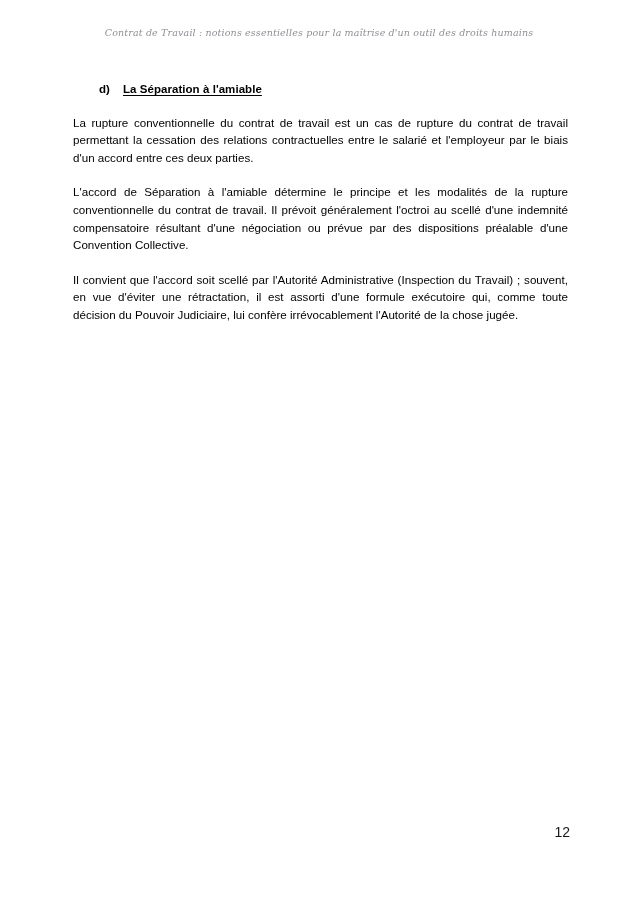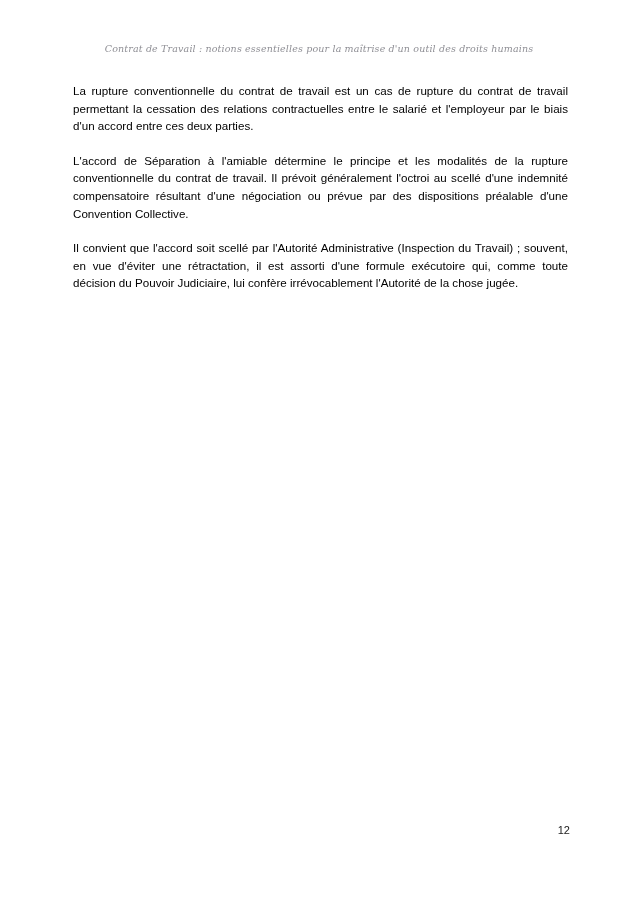--- a/index.html
+++ b/index.html
@@ -18,21 +18,20 @@
     color: #000000;
   }
 
   
   .page-header {
     position: absolute;
     left: 0;
     top: 22px;
     width: 638px;
     text-align: center;
-    margin-top: 16px;
   }
 
   .page-header-text {
     display: inline-block;
     font-family: "DejaVu Serif", serif;
     font-style: italic;
     font-size: 9.5px;
     letter-spacing: 0.15px;
     color: #8f8f95;
     white-space: nowrap;
@@ -79,21 +78,21 @@
 
   .body-paragraph:last-child {
     margin-bottom: 16px;
   }
 
   
   .page-number {
     position: absolute;
     right: 68px;
     top: 824px;
-    font-size: 11px;
+    font-size: 14px;
     color: #1a1a1a;
     text-align: right;
   }
 
   .page-footer {
     position: absolute;
     left: 73px;
     top: 841px;
     width: 495px;
   }
@@ -112,20 +111,23 @@
 <body>
 
 <div class="page">
 
   <div class="page-header">
     <span class="page-header-text">Contrat de Travail : notions essentielles pour la maîtrise d'un outil des droits humains</span>
   </div>
 
   <div class="content">
 
+    <h2 class="section-heading">
+      <span class="marker">d)</span><span class="heading-label">La Séparation à l'amiable</span>
+    </h2>
 
     <p class="body-paragraph">La rupture conventionnelle du contrat de travail est un cas de rupture du contrat de travail permettant la cessation des relations contractuelles entre le salarié et l'employeur par le biais d'un accord entre ces deux parties.</p>
 
     <p class="body-paragraph">L'accord de Séparation à l'amiable détermine le principe et les modalités de la rupture conventionnelle du contrat de travail. Il prévoit généralement l'octroi au scellé d'une indemnité compensatoire résultant d'une négociation ou prévue par des dispositions préalable d'une Convention Collective.</p>
 
 
     <p class="body-paragraph">Il convient que l'accord soit scellé par l'Autorité Administrative (Inspection du Travail) ; souvent, en vue d'éviter une rétractation, il est assorti d'une formule exécutoire qui, comme toute décision du Pouvoir Judiciaire, lui confère irrévocablement l'Autorité de la chose jugée.</p>
 
   </div>
 

